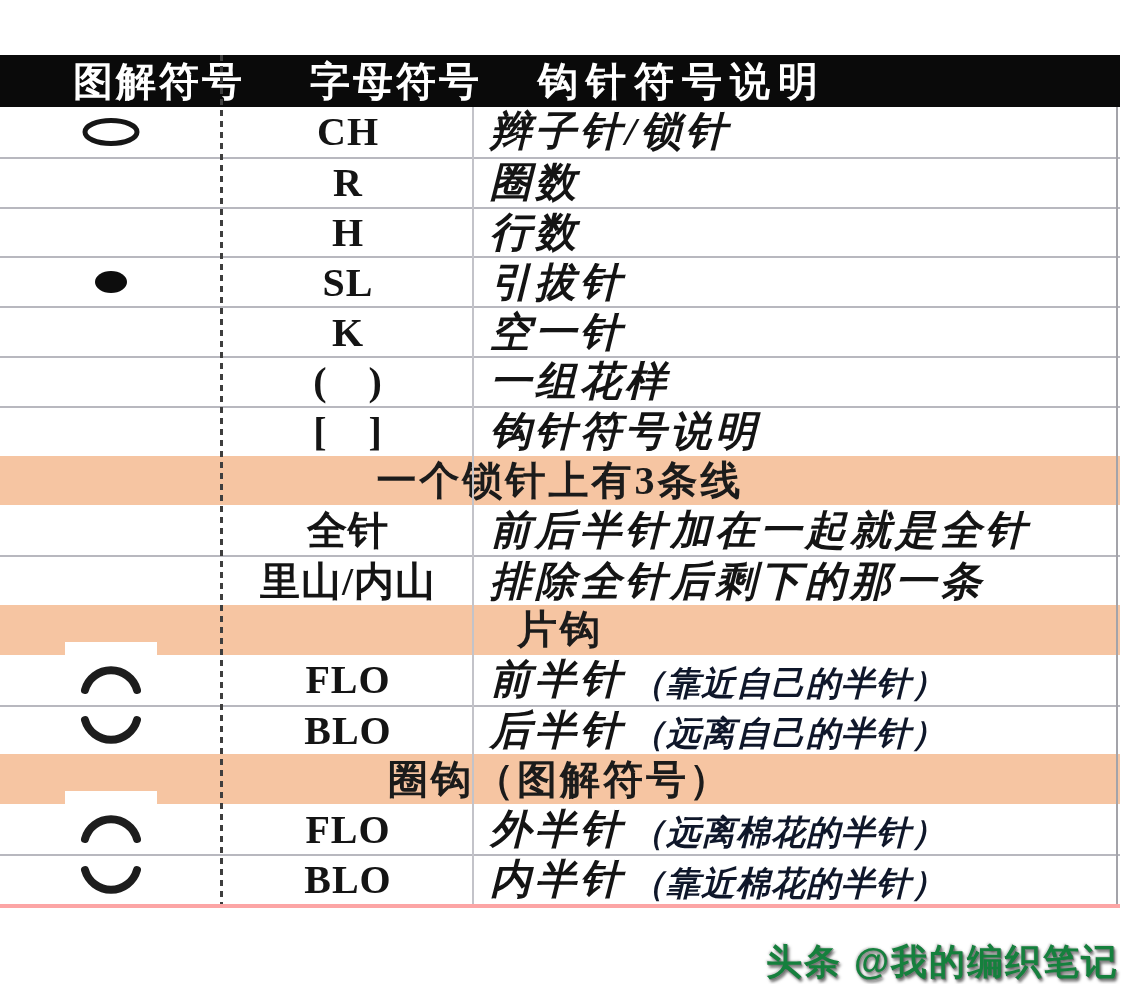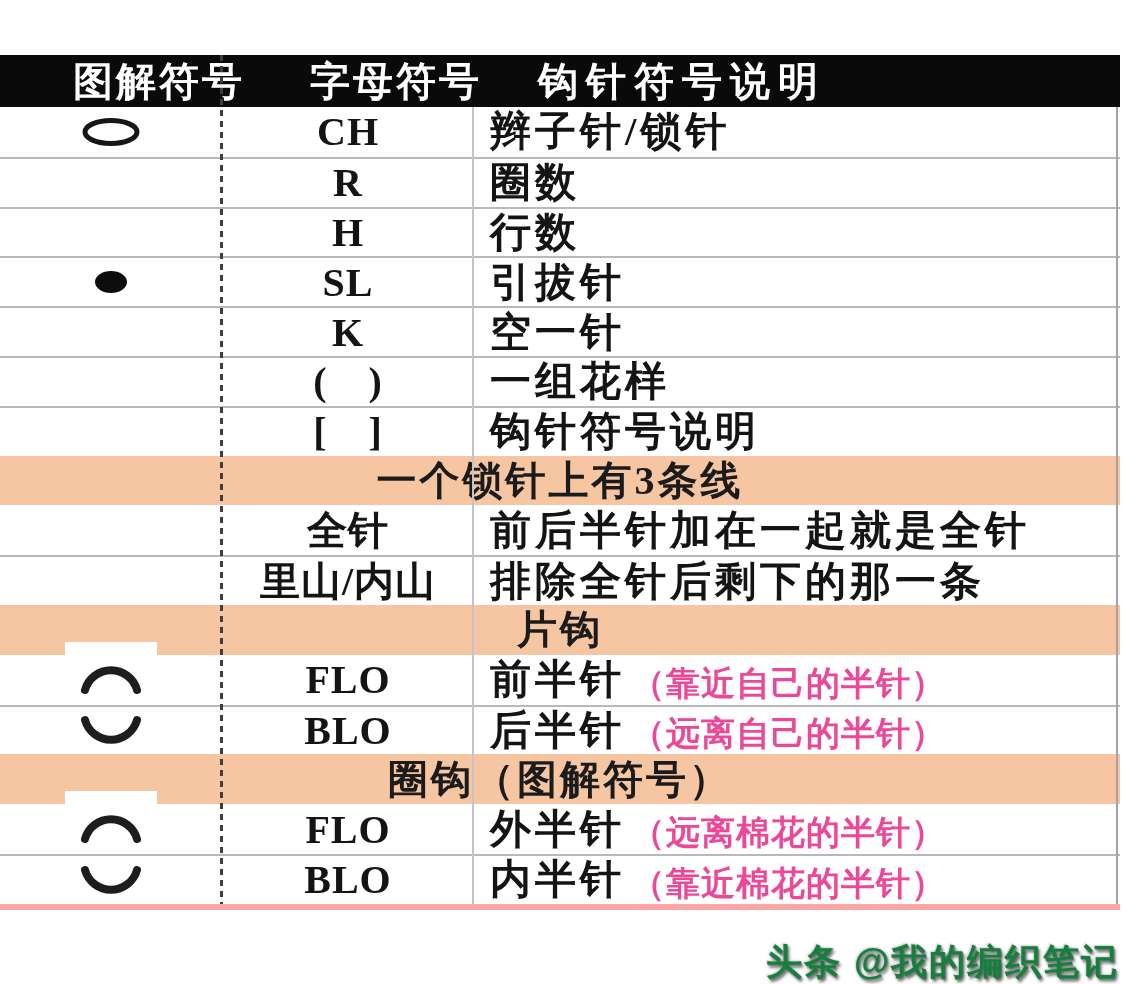--- a/index.html
+++ b/index.html
@@ -11,45 +11,45 @@
   .tbl { position:absolute; left:0; top:55px; width:1120px; }
 
   .thead {
     display:flex; height:52px; background:#0a0a0a; color:#ffffff;
     align-items:center; font-weight:700; font-size:40px;
   }
   .th.c1 { width:222px; text-align:center; letter-spacing:3px;padding-left:48px; }
   .th.c2 { width:252px; text-align:center; letter-spacing:3px; }
   .th.c3 { flex:1; padding-left:16px; letter-spacing:8px; }
 
-  .tbody { border-bottom:6px solid #fca5a5; }
+  .tbody { border-bottom:4px solid #fca5a5; }
   .row {
     height:49.8px; display:flex; align-items:center; box-sizing:border-box;
     color:#141414;
   }
   .row.bt { border-top:2px solid #b8b8bf; }
   .row.hl {
     background:#f6c5a2; justify-content:center;
     font-size:40px; font-weight:700; letter-spacing:3px; color:#1b1b1b;
   }
   .cell { box-sizing:border-box; }
   .cell.c1 {
     width:222px; height:100%; display:flex; justify-content:center;
     align-items:center; position:relative;
   }
   .cell.c2 {
     width:252px; text-align:center; font-weight:700; font-size:40px;
     white-space:pre; letter-spacing:1px;
   }
   .cell.c3 {
     flex:1; padding-left:16px; font-size:41px; font-weight:700;
-    letter-spacing:4px; display:flex; align-items:center; white-space:nowrap;
+    letter-spacing:4px; display:flex; align-items:center; white-space:nowrap;font-style:italic;
   }
   .desc-red {
-    color:#ec4899; font-size:34px; margin-left:6px; font-weight:700;
+    color:#0f172a; font-size:34px; margin-left:6px; font-weight:700;
     letter-spacing:1px;
     margin-top:8px;
   }
   .sym { position:relative; display:flex; align-items:center; justify-content:center; }
   .backing {
     position:absolute; left:50%; transform:translateX(-50%); top:-13px;
     width:92px; height:42px; background:#ffffff;
   }
 
   .vline { position:absolute; pointer-events:none; }

